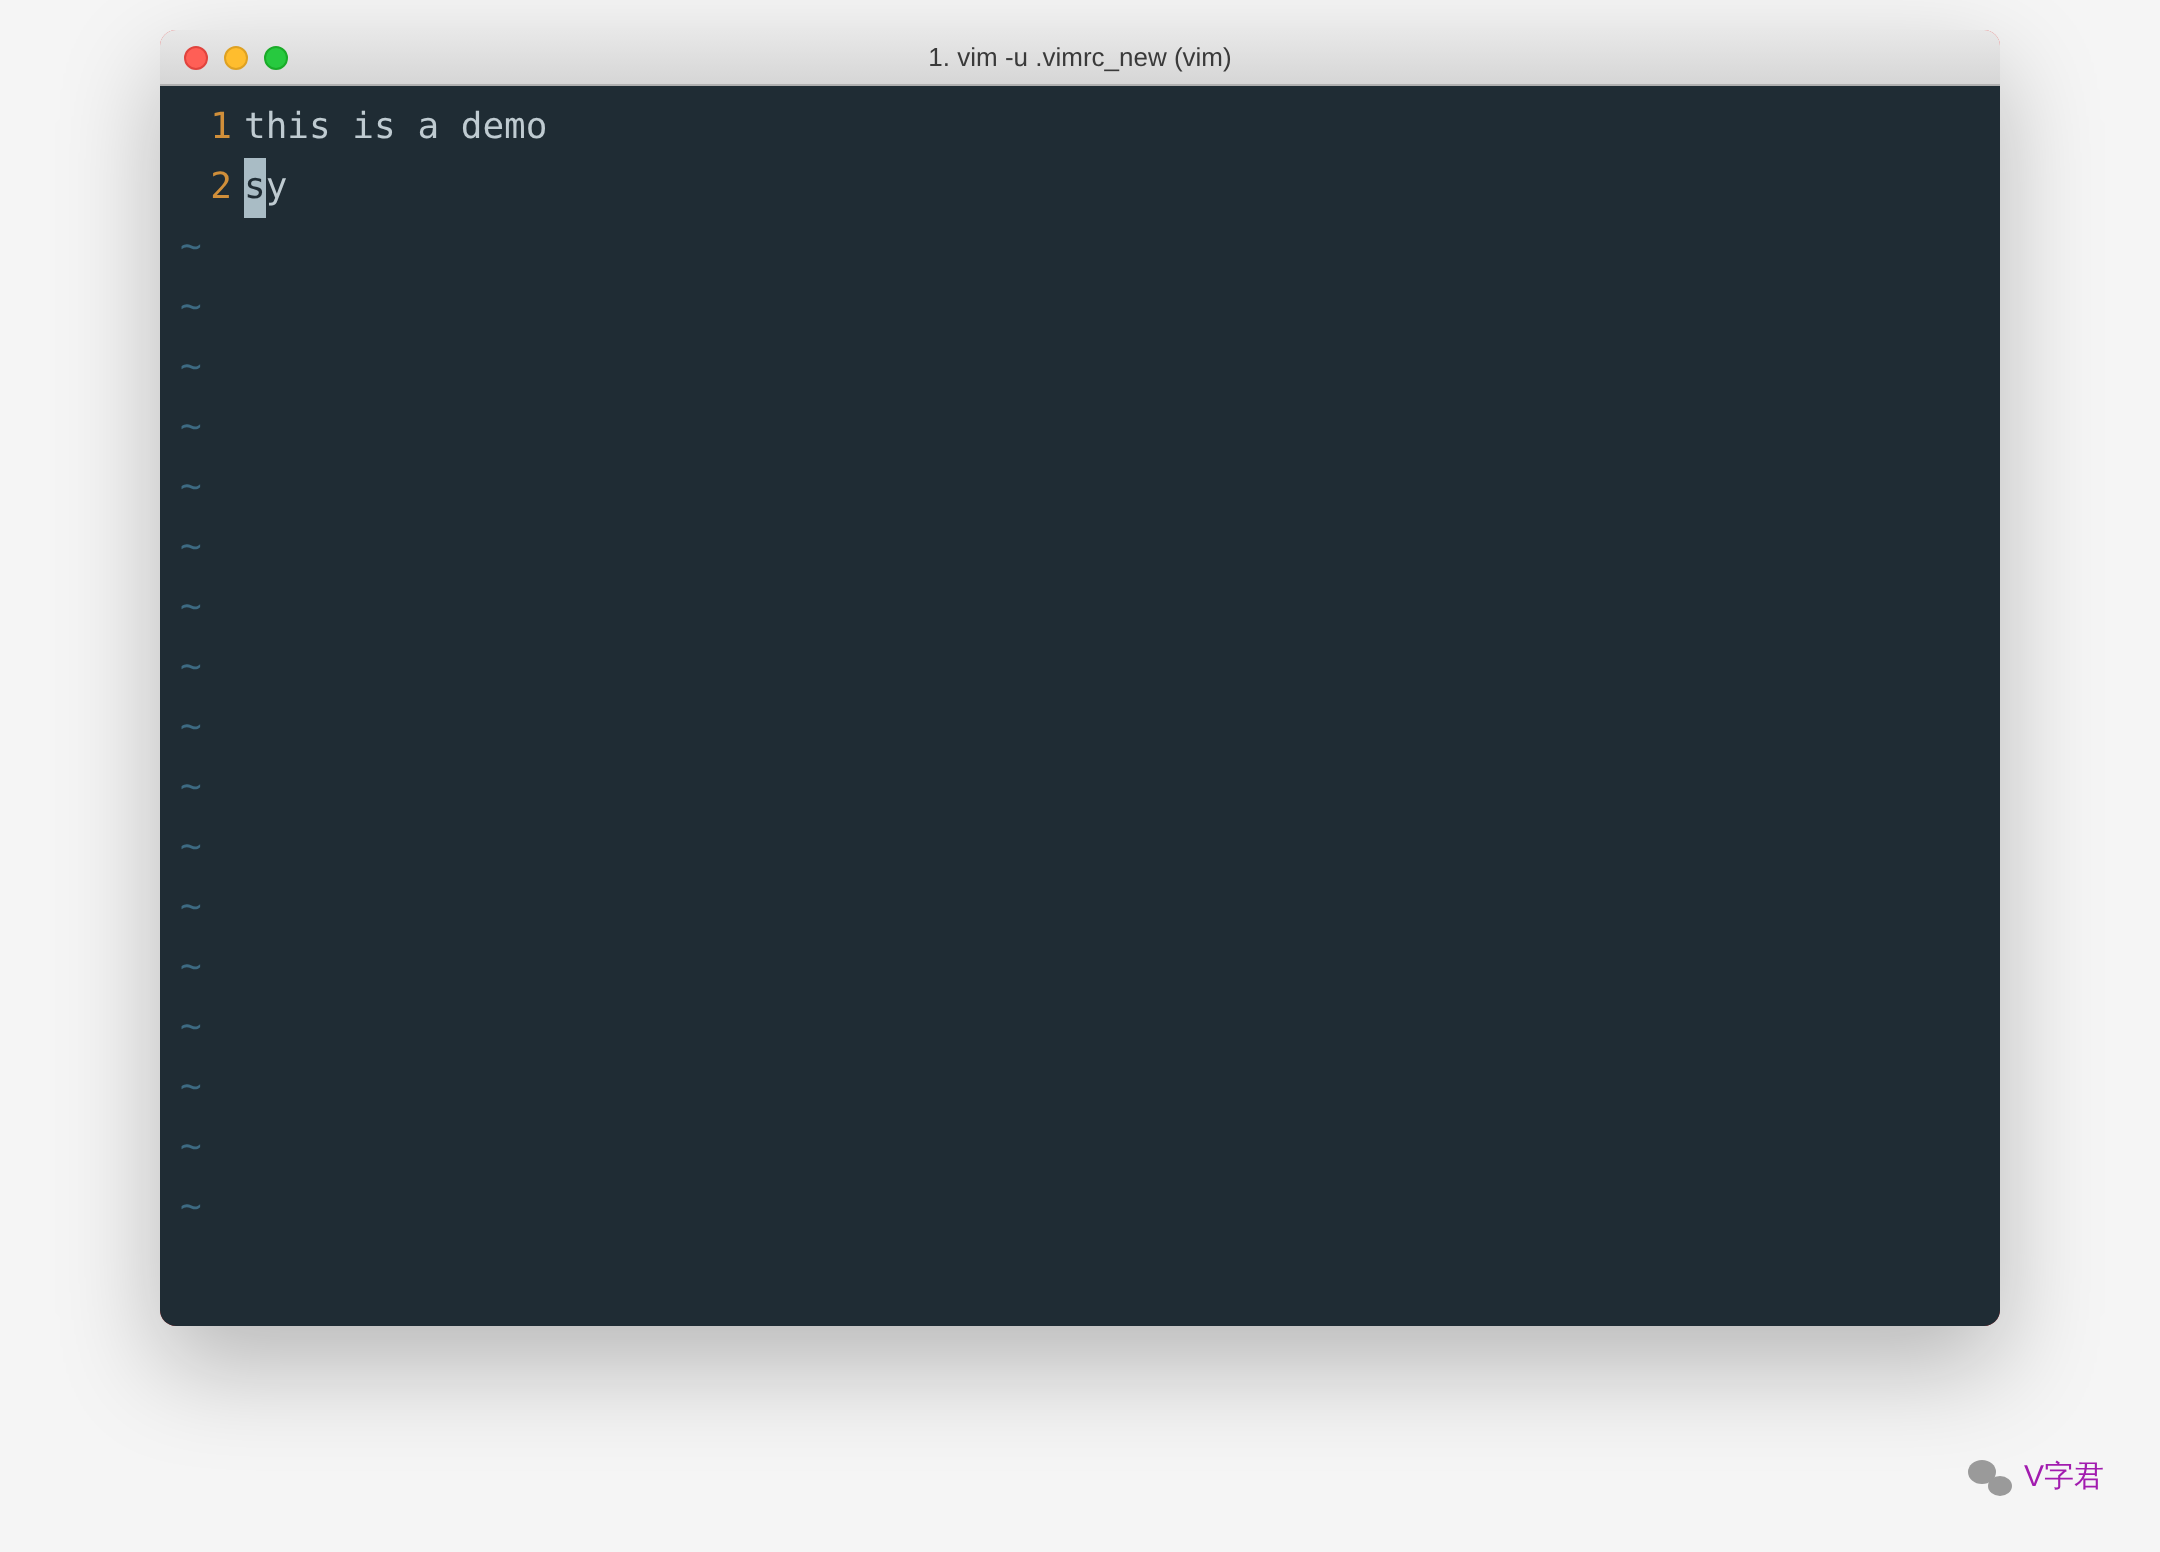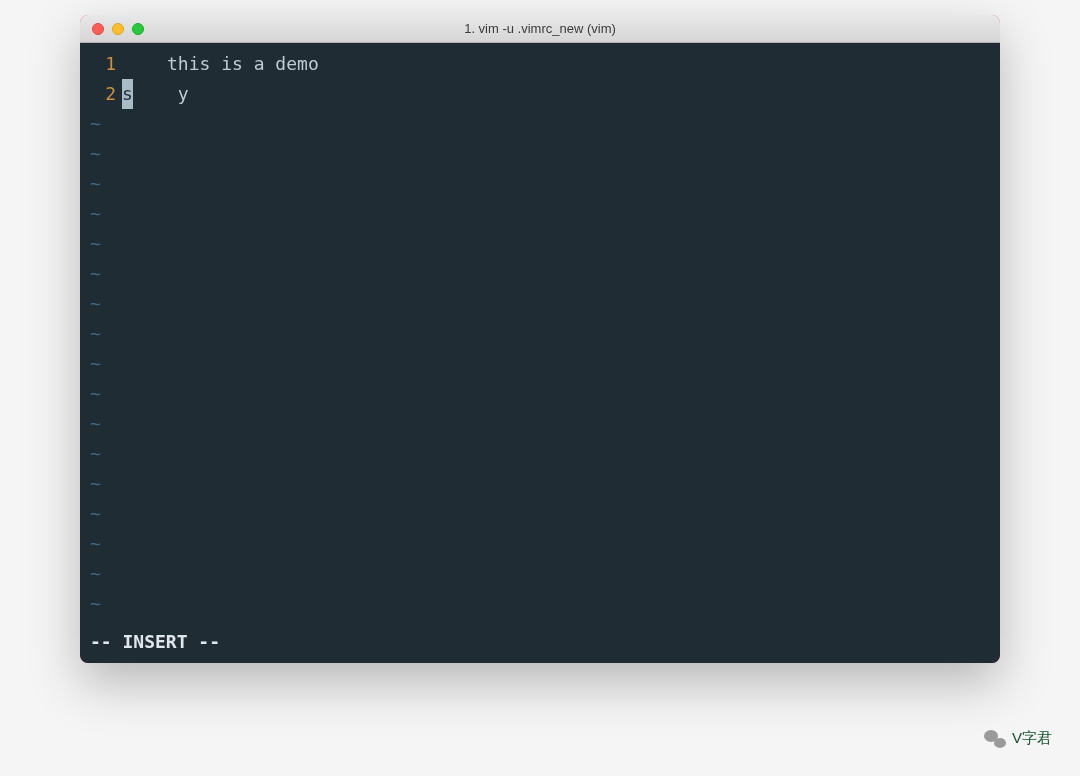--- a/index.html
+++ b/index.html
@@ -67,21 +67,20 @@
     }
     .gutter {
       width: 42px;
       text-align: right;
       color: #d08f3a;
       padding-right: 6px;
       flex-shrink: 0;
     }
     .text {
       color: #bfcbd1;
-      margin-left: 45px;
     }
     .tilde {
       color: #3d6a82;
       width: 42px;
       text-align: left;
       padding-left: 10px;
     }
     .cursor {
       background: #a9bcc5;
       color: #1f2c34;
@@ -96,21 +95,21 @@
     }
     .watermark {
       position: absolute;
       right: 28px;
       bottom: 28px;
       display: flex;
       align-items: center;
       gap: 6px;
       font-family: -apple-system, sans-serif;
       font-size: 15px;
-      color: #14532d;
+      color: #a21caf;
     }
     .wechat-icon {
       width: 22px;
       height: 18px;
       position: relative;
     }
     .wechat-icon .bubble1 {
       position: absolute;
       width: 14px; height: 12px;
       border-radius: 50%;
@@ -161,21 +160,20 @@
         <div class="row"><span class="tilde">~</span></div>
         <div class="row"><span class="tilde">~</span></div>
         <div class="row"><span class="tilde">~</span></div>
         <div class="row"><span class="tilde">~</span></div>
         <div class="row"><span class="tilde">~</span></div>
         <div class="row"><span class="tilde">~</span></div>
         <div class="row"><span class="tilde">~</span></div>
         <div class="row"><span class="tilde">~</span></div>
       </div>
 
-    <div class="status">-- INSERT --</div>
   </div>
 </div>
 
 <div class="watermark">
   <span class="wechat-icon">
     <span class="bubble1"></span>
     <span class="bubble2"></span>
   </span>
   <span>V字君</span>
 </div>

